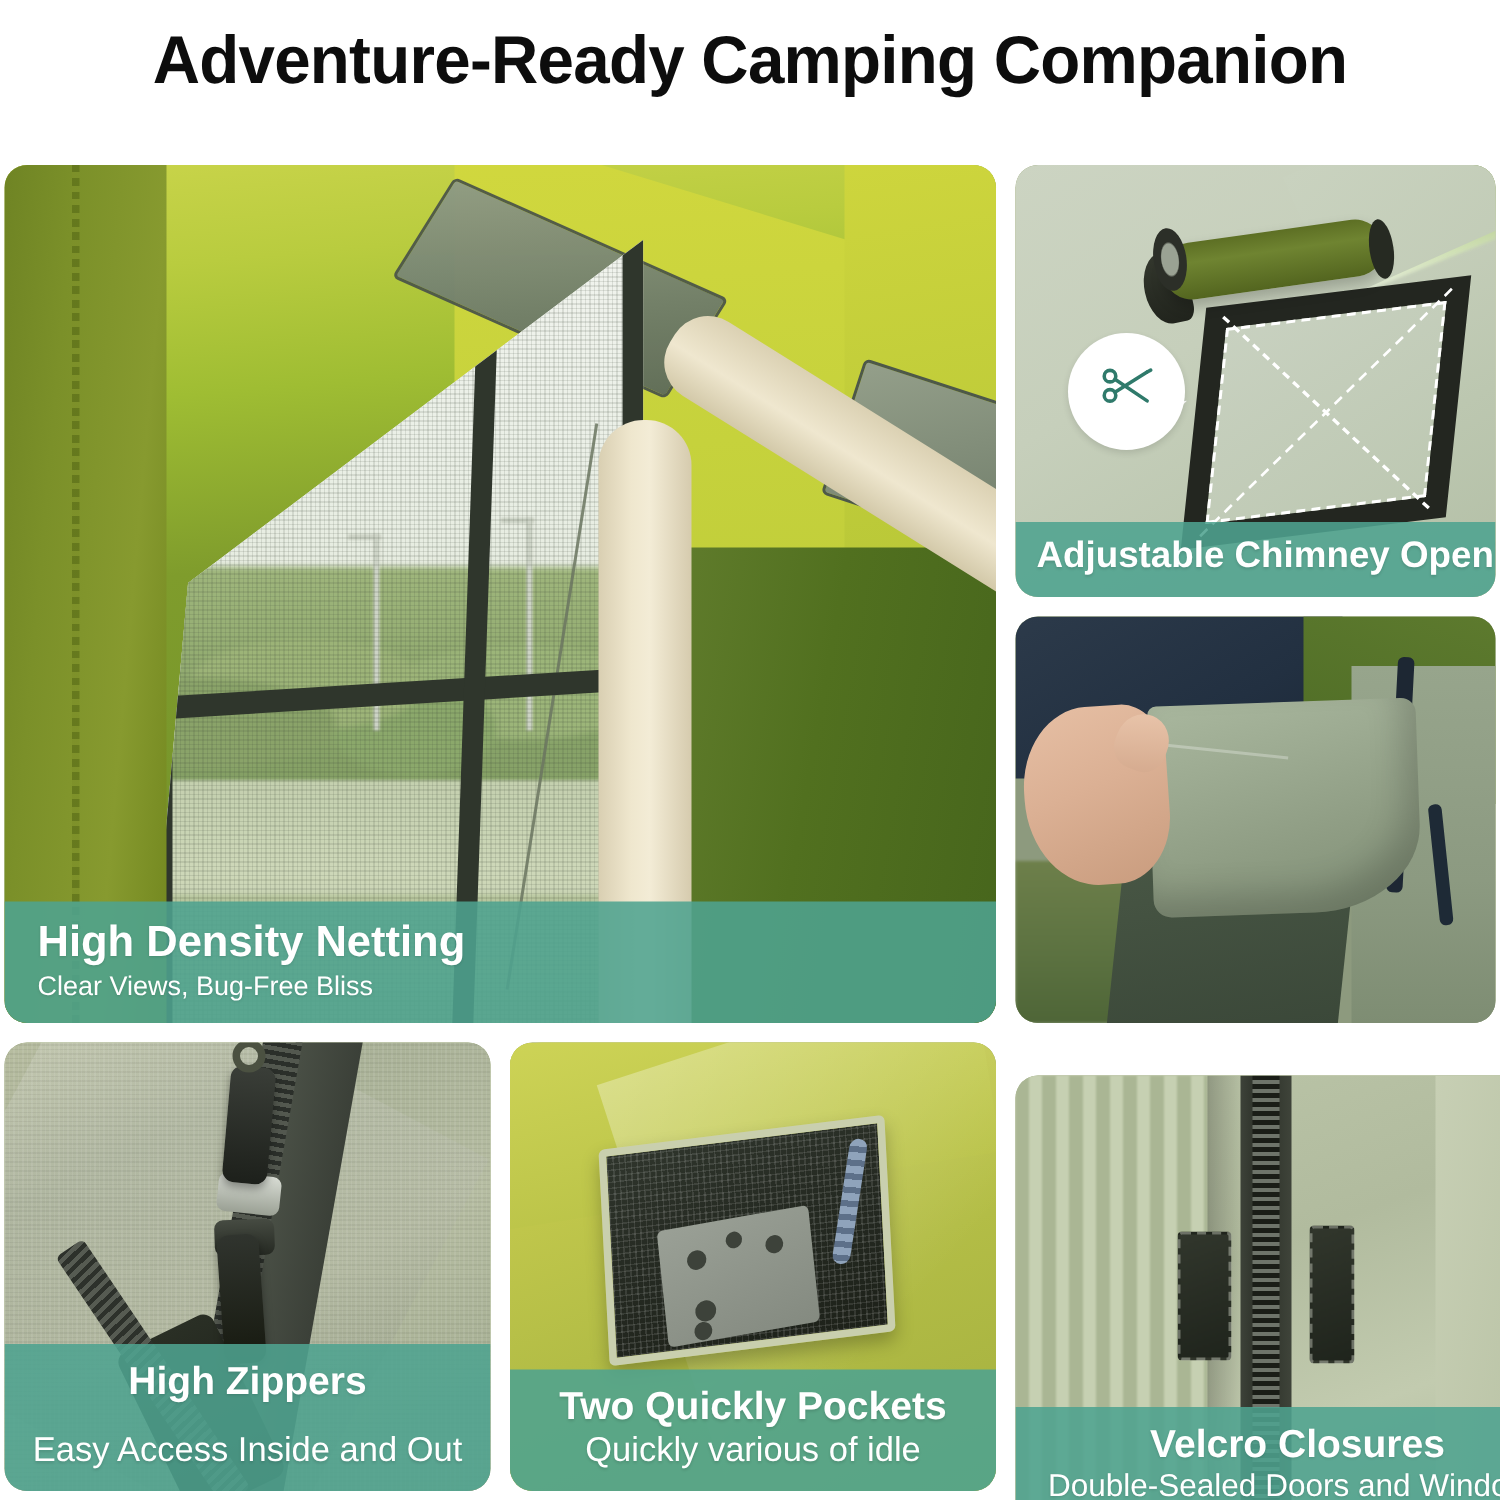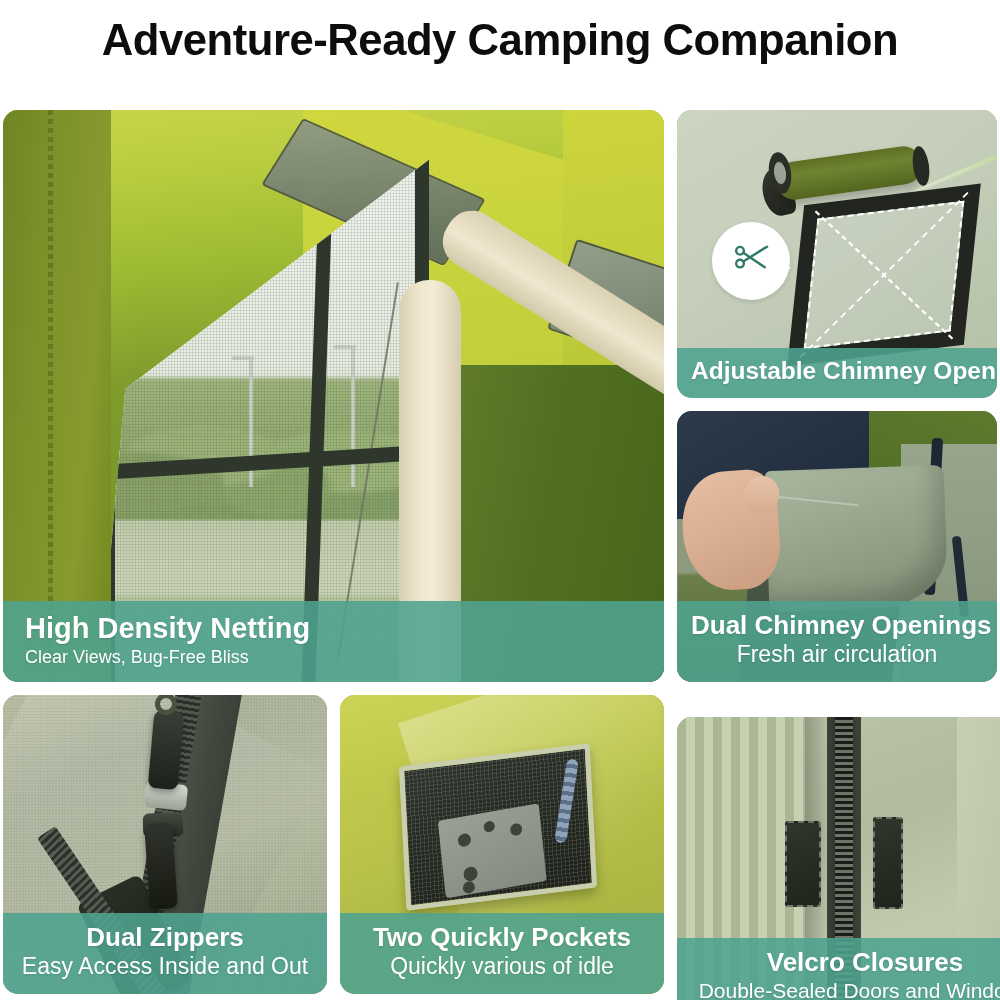--- a/index.html
+++ b/index.html
@@ -56,21 +56,21 @@
   .p-netting  .cap-sub  { font-size:18px; margin-top:2px; }
   .p-netting  .caption  { padding-top:11px; }
 
   .p-chimadj  .cap-title{ font-size:24.5px; }
   .p-chimadj  .cap-sub  { font-size:22px; margin-top:1px; }
 
   .p-chimdual .cap-title{ font-size:26px; }
   .p-chimdual .cap-sub  { font-size:23px; margin-top:1px; }
 
   .p-zippers  .cap-title{ font-size:26px; }
-  .p-zippers  .cap-sub  { font-size:23px; margin-top:1px; }
+  .p-zippers  .cap-sub  { font-size:23px; margin-top:18px; }
   .p-pockets  .cap-title{ font-size:26px; }
   .p-pockets  .cap-sub  { font-size:23px; margin-top:1px; }
   .p-velcro   .cap-title{ font-size:26px; }
   .p-velcro   .cap-sub  { font-size:21px; margin-top:1px; }
 
   
   .n-bg{
     position:absolute; inset:0;
     background:
       linear-gradient(175deg,#c9d44a 0%,#b9cc3f 12%,#9fbd33 26%,#7f9c2c 45%,#6f8f2a 100%);
@@ -585,43 +585,39 @@
       <div class="d-grass"></div>
       <div class="d-rightpanel"></div>
       <div class="d-darkseam"></div>
       <div class="d-darkseam2"></div>
       <div class="d-shadowfab"></div>
       <div class="d-flap"></div>
       <div class="d-flapcrease"></div>
       <div class="d-hand"></div>
       <div class="d-thumb"></div>
     </div>
-    <div class="caption center">
-      <div class="cap-title">Dual Chimney Openings</div>
-      <div class="cap-sub">Fresh air circulation</div>
-    </div>
   </div>
 
   <div class="panel p-zippers">
     <div class="photo">
       <div class="z-bg"></div>
       <div class="z-fold"></div>
       <div class="z-tex"></div>
       <div class="z-tape"></div>
       <div class="z-teeth"></div>
       <div class="z-darkgap"></div>
       <div class="z-teeth2"></div>
       <div class="z-slider1"></div>
       <div class="z-pull1"></div>
       <div class="z-ring1"></div>
       <div class="z-slider2"></div>
       <div class="z-pull2"></div>
     </div>
     <div class="caption center">
-      <div class="cap-title">Dual Zippers</div>
+      <div class="cap-title">High Zippers</div>
       <div class="cap-sub">Easy Access Inside and Out</div>
     </div>
   </div>
 
   <div class="panel p-pockets">
     <div class="photo">
       <div class="s-bg"></div>
       <div class="s-upperfold"></div>
       <div class="s-sheen"></div>
       <div class="s-pocket">

